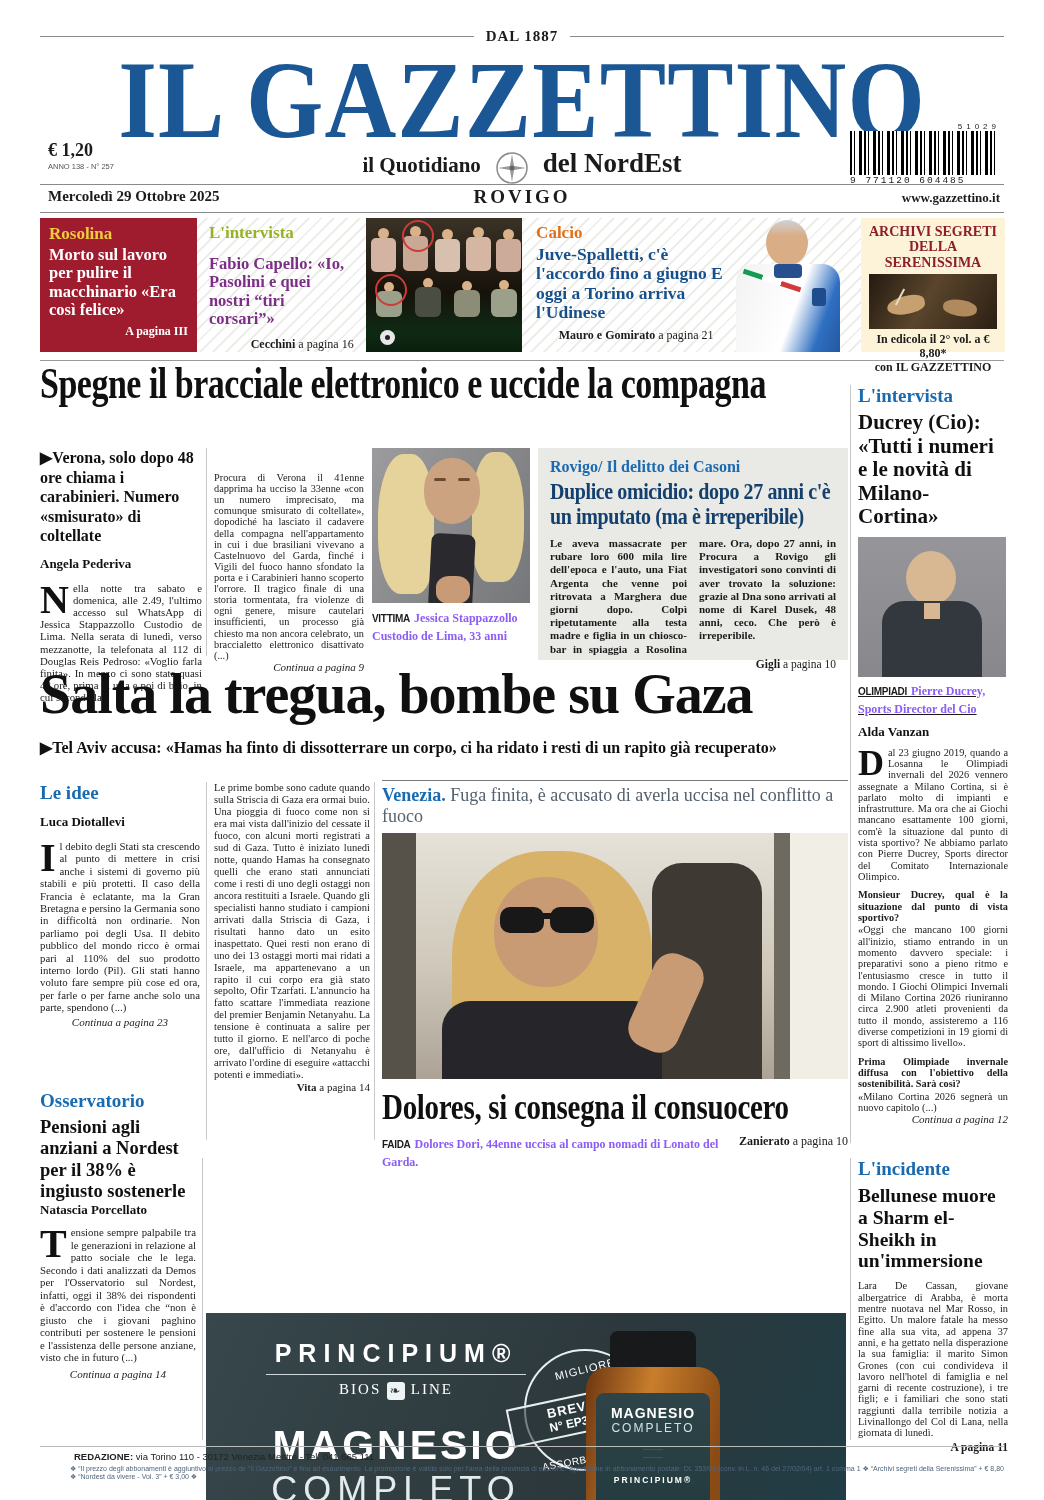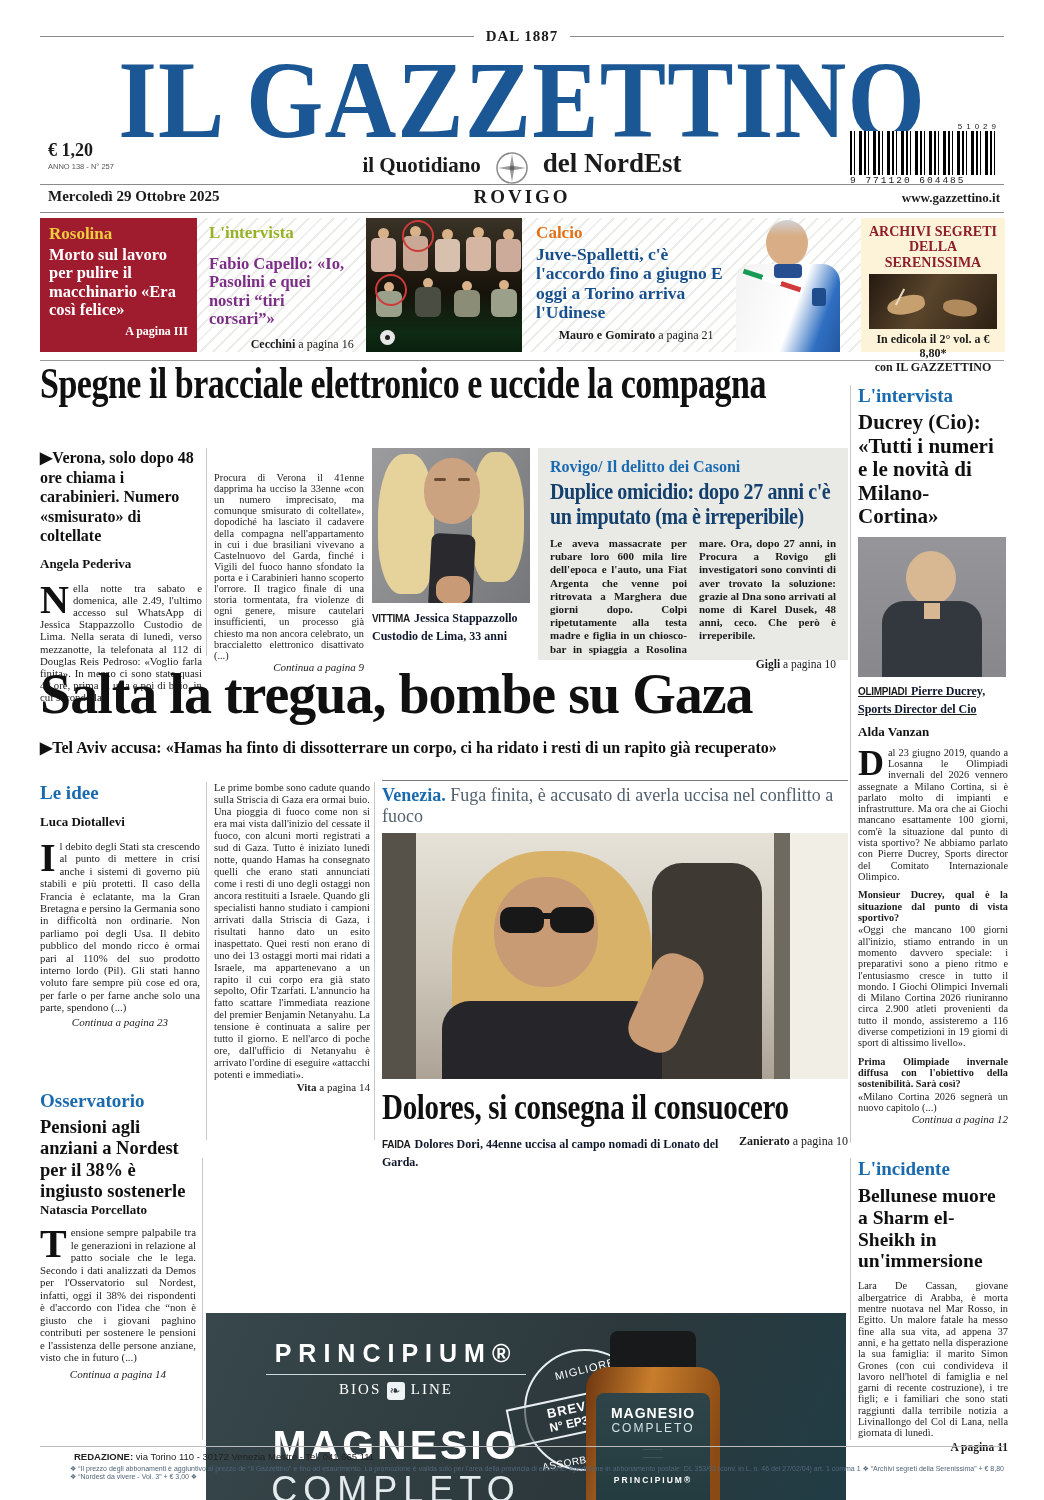--- a/index.html
+++ b/index.html
@@ -7,21 +7,21 @@
         font-family:"Liberation Serif",serif;color:#1b1b1b;}
   .abs{position:absolute;}
   .sans{font-family:"Liberation Sans",sans-serif;}
   .hline{height:1px;background:#8a8a8a;}
   .vline{width:1px;background:#c8c8c8;}
   .body-sm{font-size:10.5px;line-height:1.14;text-align:justify;color:#1c1c1c;}
   .kick{font-weight:bold;color:#1a6ab0;}
   .continua{font-style:italic;text-align:right;font-size:11px;}
   .dropcap{float:left;font-weight:bold;font-size:40px;line-height:0.82;padding:2px 4px 0 0;color:#111;}
   .capt-label{font-family:"Liberation Sans",sans-serif;font-weight:bold;font-size:10px;letter-spacing:-0.3px;}
-  .capt{font-weight:bold;font-size:12px;line-height:1.2;color:#0f172a;}
+  .capt{font-weight:bold;font-size:12px;line-height:1.2;color:#8b5cf6;}
   .hatch{background:repeating-linear-gradient(135deg,#ededea 0 2px,#ffffff 2px 9px);}
   
   .dal-row{display:flex;align-items:center;gap:12px;font-weight:bold;font-size:15px;letter-spacing:1px;}
   .dal-row .hline{flex:1;}
   .mast-title{font-weight:bold;color:#1b5795;font-size:88px;line-height:1;white-space:nowrap;
               transform:scale(1.13,1.25);transform-origin:center top;letter-spacing:1px;}
   .barcode{width:148px;height:44px;background:repeating-linear-gradient(90deg,#000 0 2px,#fff 2px 4px,#000 4px 5px,#fff 5px 9px,#000 9px 12px,#fff 12px 14px);}
   
   .strip-kicker{font-weight:bold;font-size:17px;line-height:1.1;}
   .strip-head{font-weight:bold;font-size:16.5px;line-height:1.12;}

